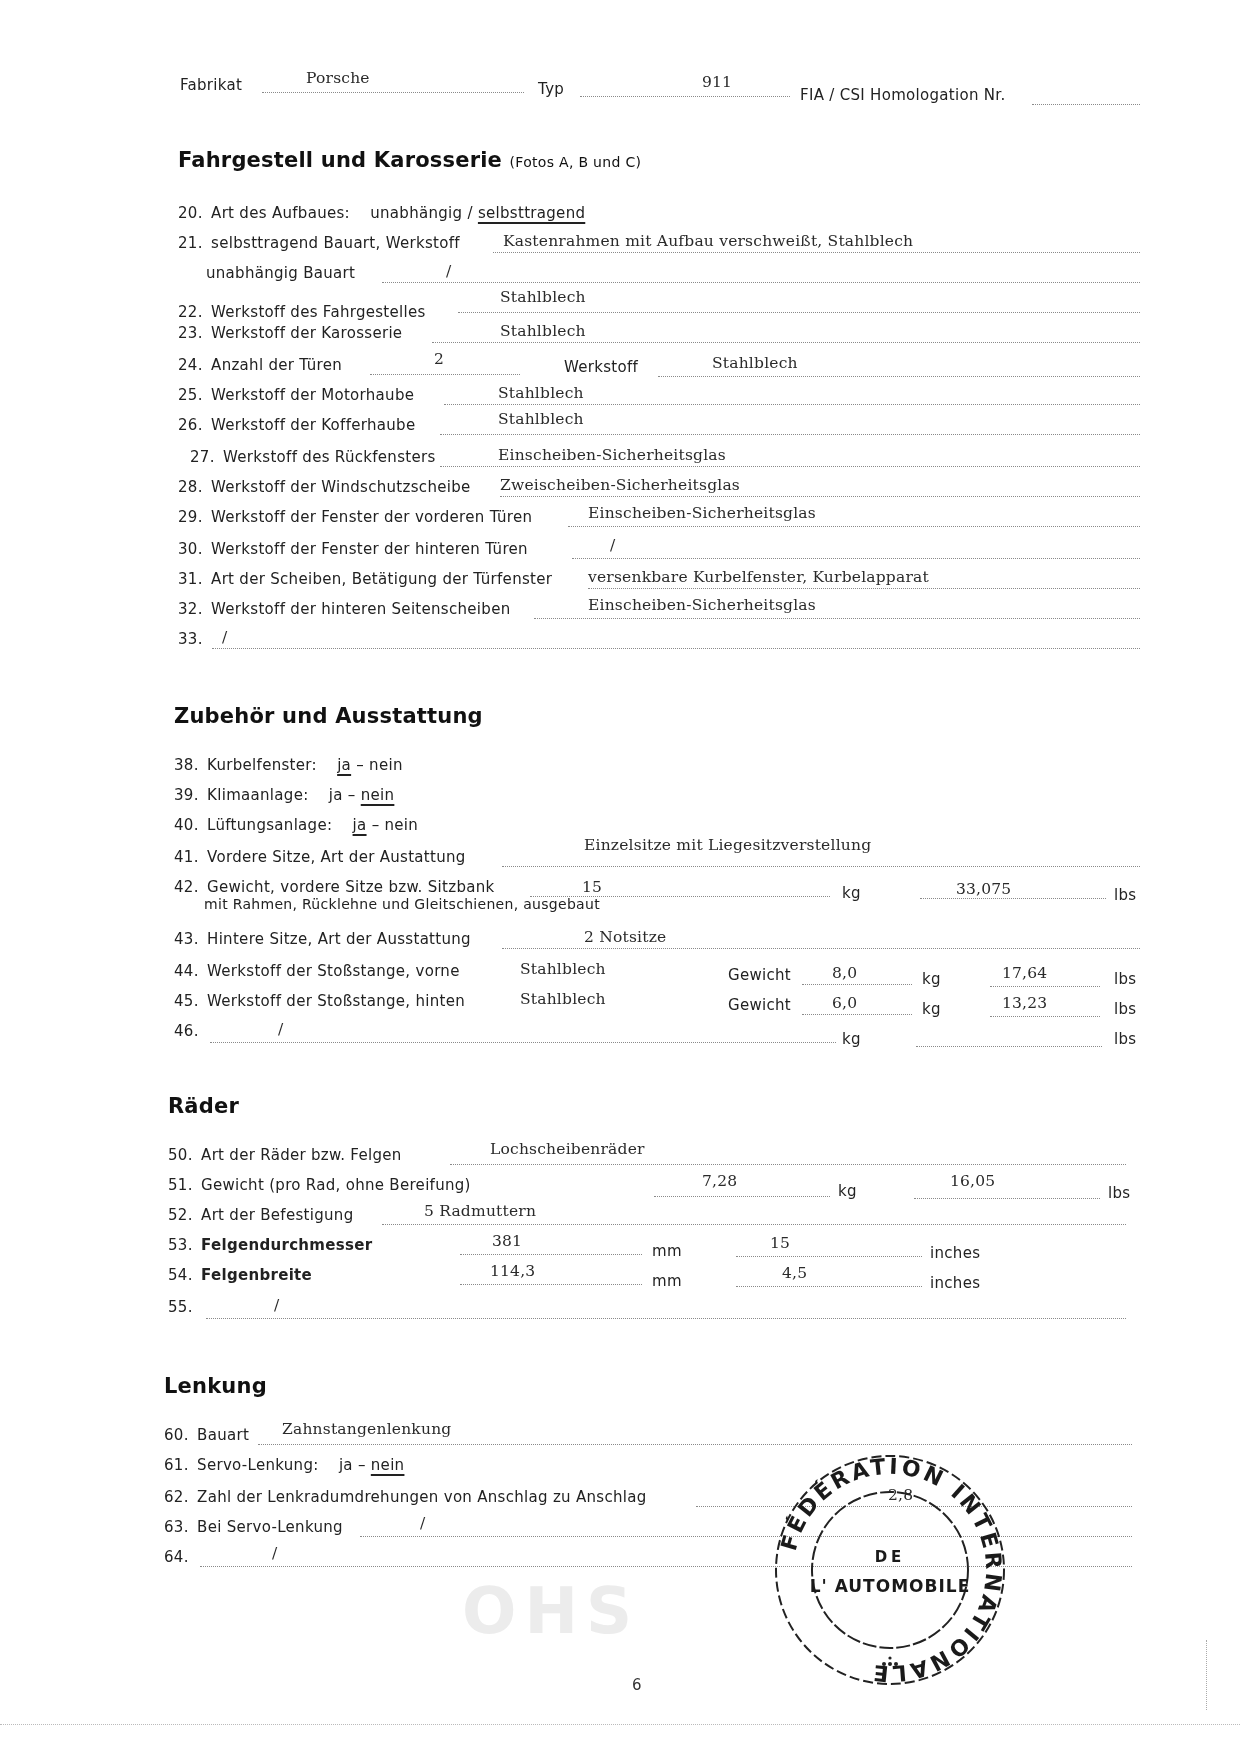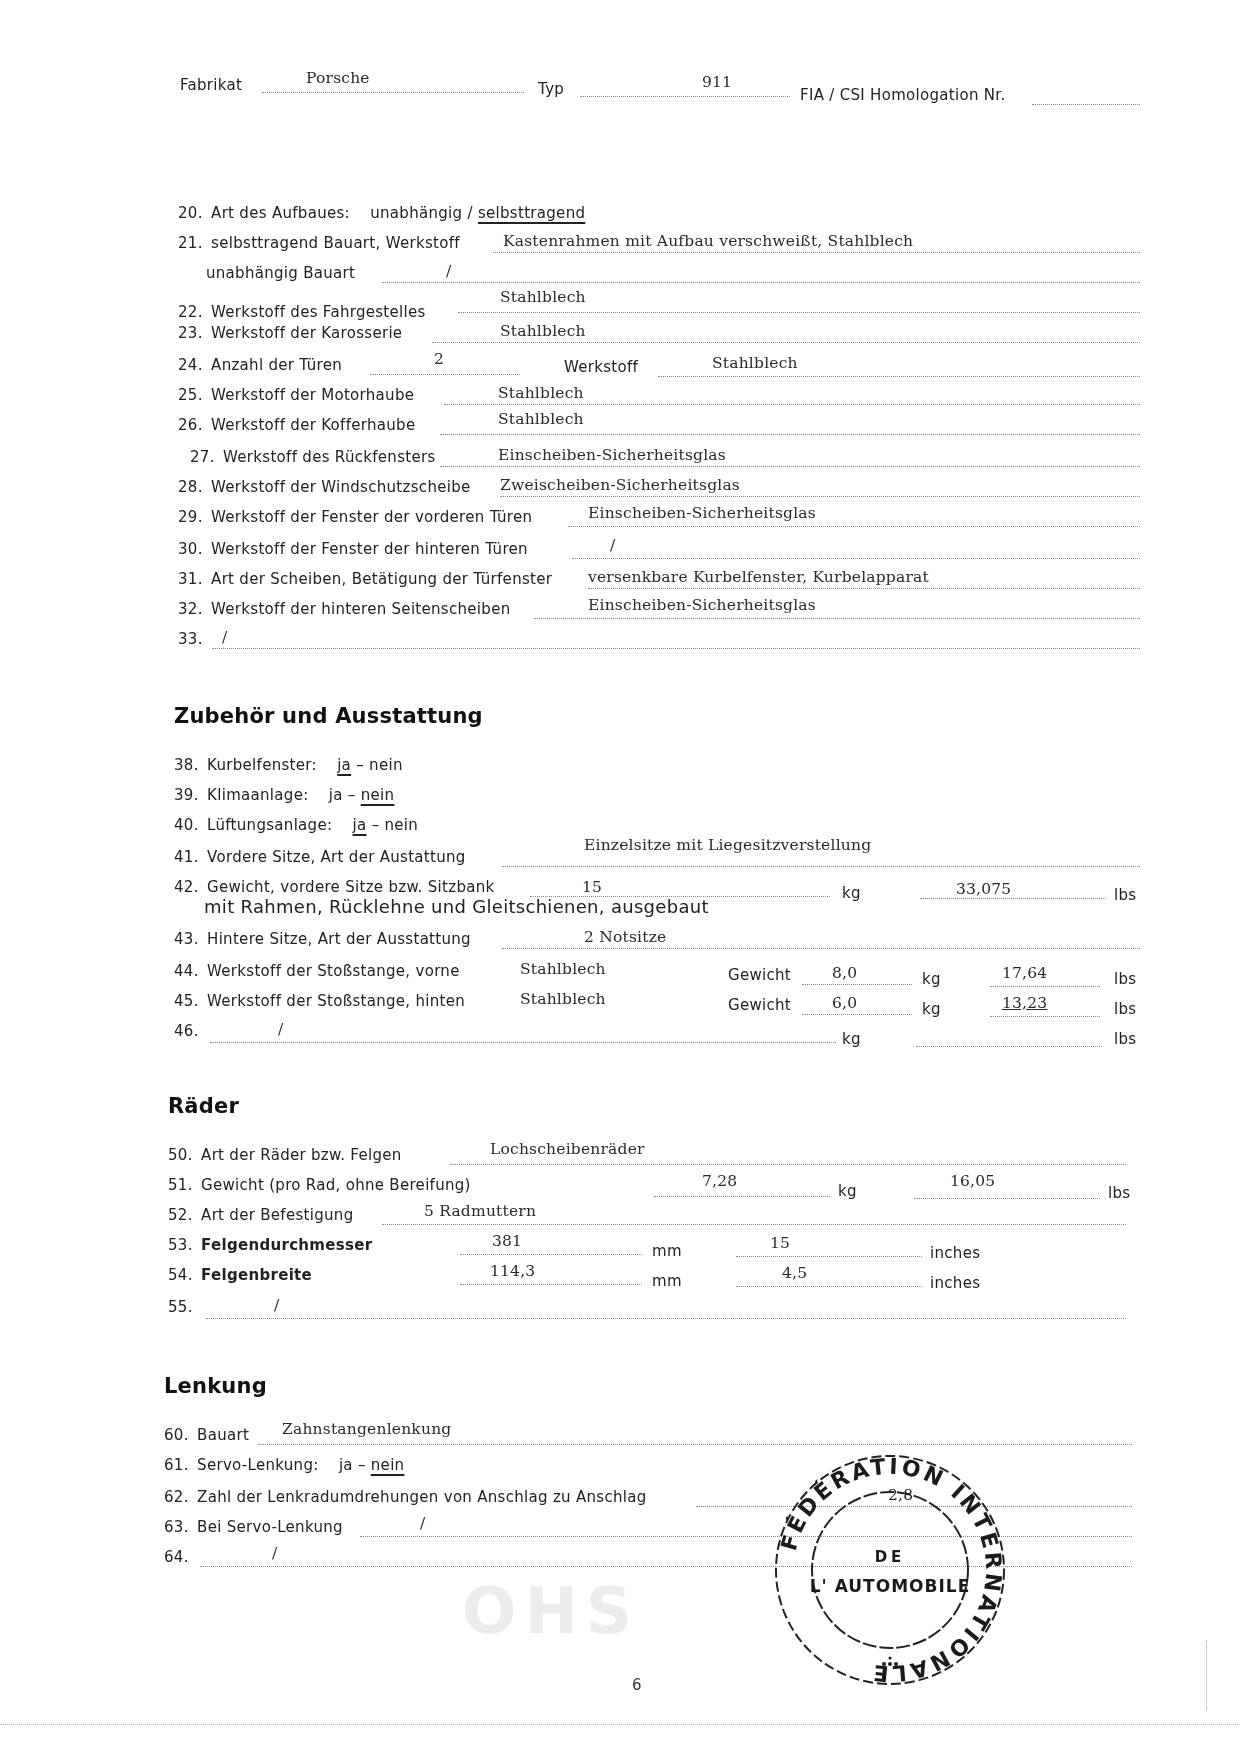--- a/index.html
+++ b/index.html
@@ -27,20 +27,24 @@
 
   <span class="abs lbl" style="left:180px;top:76px;">Fabrikat</span>
   <div class="dots" style="left:262px;top:92px;width:262px;"></div>
   <span class="abs val" style="left:306px;top:69px;">Porsche</span>
   <span class="abs lbl" style="left:538px;top:80px;">Typ</span>
   <div class="dots" style="left:580px;top:96px;width:210px;"></div>
   <span class="abs val" style="left:676px;top:73px;margin-left:26px;">911</span>
   <span class="abs lbl" style="left:800px;top:86px;">FIA / CSI Homologation Nr.</span>
   <div class="dots" style="left:1032px;top:104px;width:108px;"></div>
 
+  <div class="abs h2" style="left:178px;top:148px;">
+    <span>Fahrgestell und Karosserie</span>
+    <small>(Fotos A, B und C)</small>
+  </div>
 
   <div class="abs lbl" style="left:178px;top:204px;">
     <span class="num">20.</span>
     <span>Art des Aufbaues:</span>
     &nbsp;&nbsp;&nbsp;<span>unabhängig /</span>
     <span class="u">selbsttragend</span>
   </div>
 
   <div class="abs lbl" style="left:178px;top:234px;">
     <span class="num">21.</span>
@@ -171,21 +175,21 @@
     <span class="num">41.</span>
     <span>Vordere Sitze, Art der Austattung</span>
   </div>
   <div class="dots" style="left:502px;top:866px;width:638px;"></div>
   <span class="abs val" style="left:584px;top:798px;margin-top:38px;">Einzelsitze mit Liegesitzverstellung</span>
 
   <div class="abs lbl" style="left:174px;top:878px;">
     <span class="num">42.</span>
     <span>Gewicht, vordere Sitze bzw. Sitzbank</span>
   </div>
-  <div class="abs lbl" style="left:204px;top:896px;font-size:18px;">mit Rahmen, Rücklehne und Gleitschienen, ausgebaut</div>
+  <div class="abs lbl" style="left:204px;top:896px;font-size:14px;">mit Rahmen, Rücklehne und Gleitschienen, ausgebaut</div>
   <div class="dots" style="left:530px;top:896px;width:300px;"></div>
   <span class="abs val" style="left:582px;top:878px;">15</span>
   <span class="abs lbl" style="left:842px;top:884px;">kg</span>
   <div class="dots" style="left:920px;top:898px;width:186px;"></div>
   <span class="abs val" style="left:956px;top:880px;">33,075</span>
   <span class="abs lbl" style="left:1114px;top:886px;">lbs</span>
 
   <div class="abs lbl" style="left:174px;top:930px;">
     <span class="num">43.</span>
     <span>Hintere Sitze, Art der Ausstattung</span>
@@ -209,21 +213,21 @@
   <div class="abs lbl" style="left:174px;top:992px;">
     <span class="num">45.</span>
     <span>Werkstoff der Stoßstange, hinten</span>
   </div>
   <span class="abs val" style="left:520px;top:990px;">Stahlblech</span>
   <span class="abs lbl" style="left:728px;top:996px;">Gewicht</span>
   <div class="dots" style="left:802px;top:1014px;width:110px;"></div>
   <span class="abs val" style="left:832px;top:994px;">6,0</span>
   <span class="abs lbl" style="left:922px;top:1000px;">kg</span>
   <div class="dots" style="left:990px;top:1016px;width:110px;"></div>
-  <span class="abs val" style="left:1002px;top:994px;text-decoration:underline;">13,23</span>
+  <span class="abs val" style="left:1002px;top:994px;">13,23</span>
   <span class="abs lbl" style="left:1114px;top:1000px;">lbs</span>
 
   <div class="abs lbl" style="left:174px;top:1022px;">
     <span class="num">46.</span>
   </div>
   <div class="dots" style="left:210px;top:1042px;width:626px;"></div>
   <span class="abs val" style="left:278px;top:1020px;">/</span>
   <span class="abs lbl" style="left:842px;top:1030px;">kg</span>
   <div class="dots" style="left:916px;top:1046px;width:186px;"></div>
   <span class="abs lbl" style="left:1114px;top:1030px;">lbs</span>

